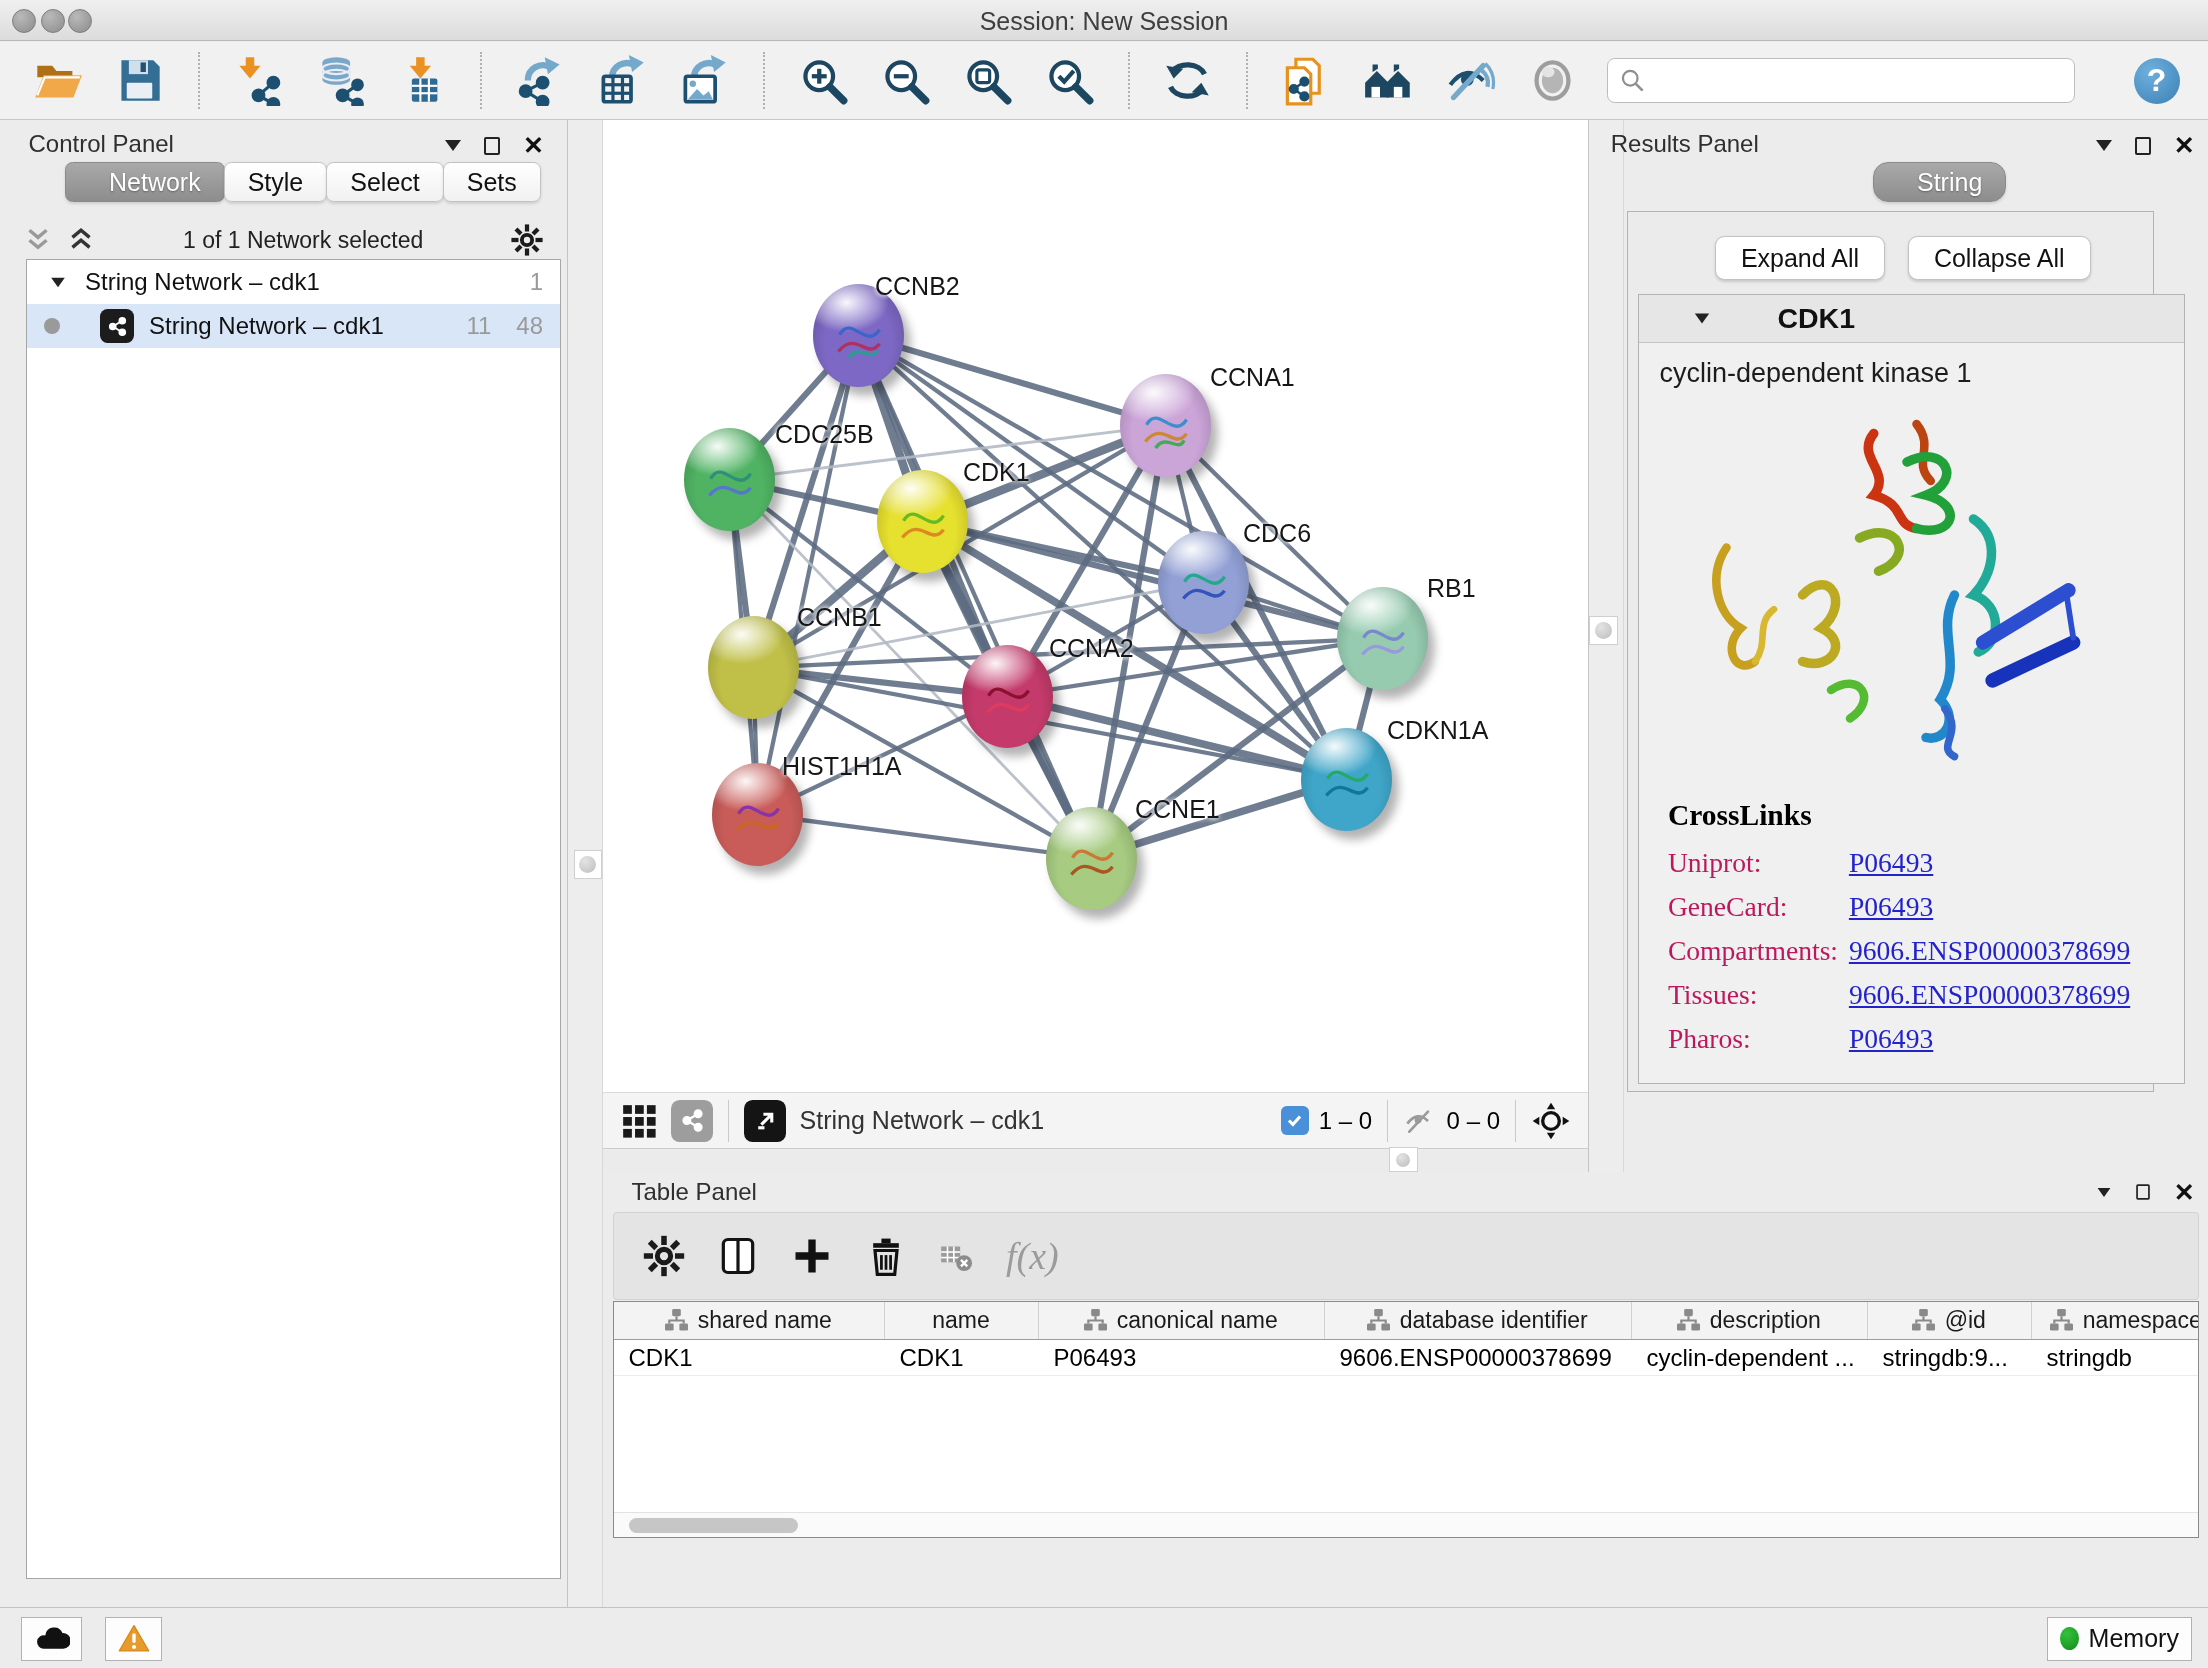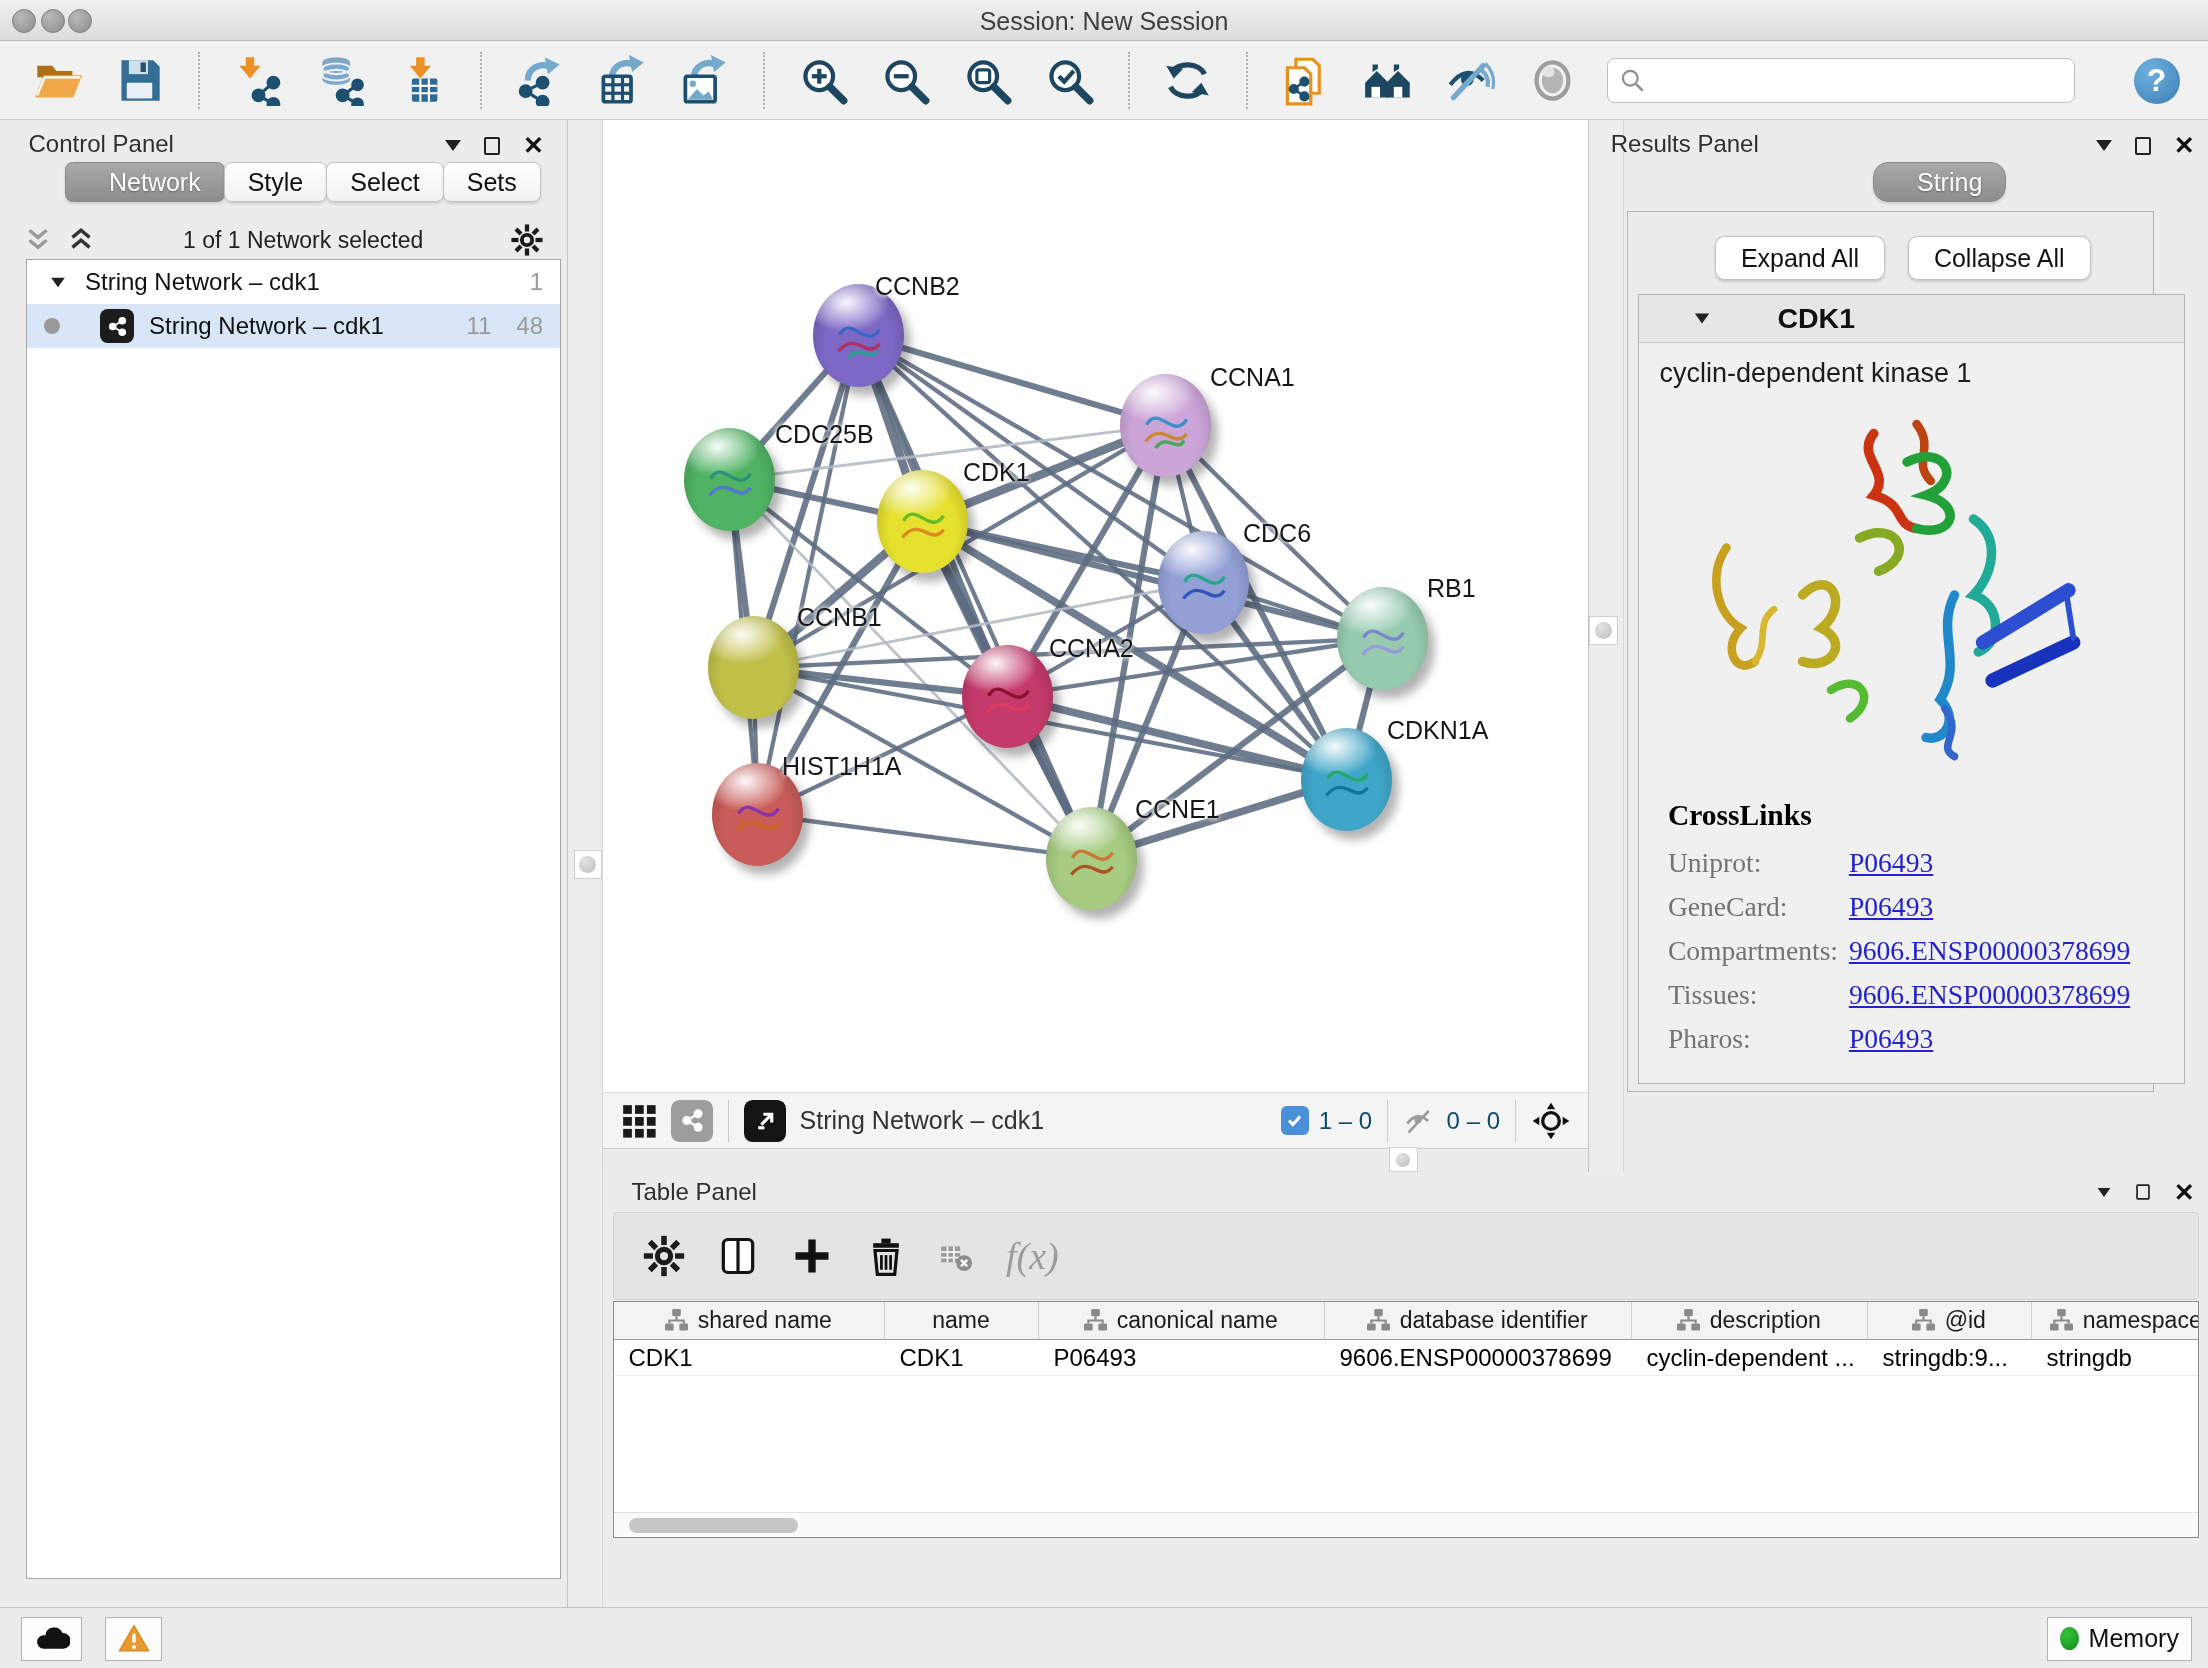--- a/index.html
+++ b/index.html
@@ -77,21 +77,21 @@
     box-shadow:6.7px 8.6px 9.5px rgba(0,0,0,.30); }
   .net-node svg.ribbon { position:absolute; left:16%; top:22%; width:68%; height:64%; }
   .net-label { position:absolute; font-size:25px; color:#161616; white-space:nowrap;
     text-shadow:0 0 4.8px #fff, 0 0 4.8px #fff; }
 
   #net-navbar { left:603px; top:1092px; width:985px; height:57px; background:#f4f4f4;
     border-top:1px solid #dadada; border-bottom:1px solid #cccccc;
     display:flex; align-items:center; padding:0 17px; }
   .nv-sep { height:42px; border-left:1px solid #c9c9c9; margin:0 15px; }
   #nv-title { font-size:25px; color:#333; margin-left:13.3px; }
-  .nv-count { font-size:24px; color:#0c4a6e; margin-left:9.5px; }
+  .nv-count { font-size:24px; color:#000000; margin-left:9.5px; }
   #belownav { left:603px; top:1151px; width:985px; height:21px; background:#ebebeb; }
 
   
   #results-panel { left:1624px; top:120px; width:584px; height:1052px; background:#ececec; }
   #rp-title { position:absolute; left:-13.3px; top:9.5px; }
   #rp-tab { position:absolute; left:249px; top:42px;border-radius:15px; }
   #rp-card { position:absolute; left:2.9px; top:91px; width:527px; height:881px;
     background:#ebebeb; border:1.9px solid #b3b3b3; }
   .rp-btn { position:absolute; top:24px; height:44px; padding:0 25px; background:#fff;
     border:1px solid #c2c2c2; border-radius:9.5px; font-size:25px; color:#111;
@@ -99,21 +99,21 @@
   #rp-inner { position:absolute; left:10.5px; top:82px; width:547px; height:790px;
     background:#f0f0f0; border:1.9px solid #b3b3b3; }
   #rp-sechead { position:absolute; left:0; top:0; width:100%; height:48px; background:#e6e6e6;
     border-bottom:1.9px solid #c4c4c4; display:flex; align-items:center; }
   #rp-secname { font-size:28.5px; font-weight:bold; color:#111; margin-left:67px; }
   #rp-desc { position:absolute; left:20px; top:63px; font-size:27px; color:#1c1c1c; }
   #protein-svg { position:absolute; left:40px; top:110px; width:418px; height:361px; }
   #crosslinks { position:absolute; left:28.5px; top:504px; font-family:"Liberation Serif",serif; }
   #cl-head { font-size:29.5px; font-weight:bold; color:#000; margin-bottom:15px; }
   .cl-row { display:flex; height:44px; align-items:baseline; }
-  .cl-label { width:181px; font-size:27.6px; color:#737373; }
+  .cl-label { width:181px; font-size:27.6px; color:#be185d; }
   .cl-value { font-size:27.6px; color:#2323cc; text-decoration:underline; }
 
   
   #table-panel { left:603px; top:1172px; width:1605px; height:436px; background:#ececec; }
   #tp-title { position:absolute; left:28.5px; top:5.7px; }
   #tp-toolbar { position:absolute; left:9.5px; top:40px; width:1586px; height:88px; background:#e4e4e4;
     border:1px solid #d2d2d2; border-radius:3.8px; display:flex; align-items:center; gap:30px; padding:0 28.5px; }
   #tp-toolbar svg { width:44px; height:44px; }
   #fx-label { font-family:"Liberation Serif",serif; font-style:italic; font-size:38px; color:#9b9b9b; }
   #tbl-box { position:absolute; left:9.5px; top:129px; width:1586px; height:237px; background:#fff;

